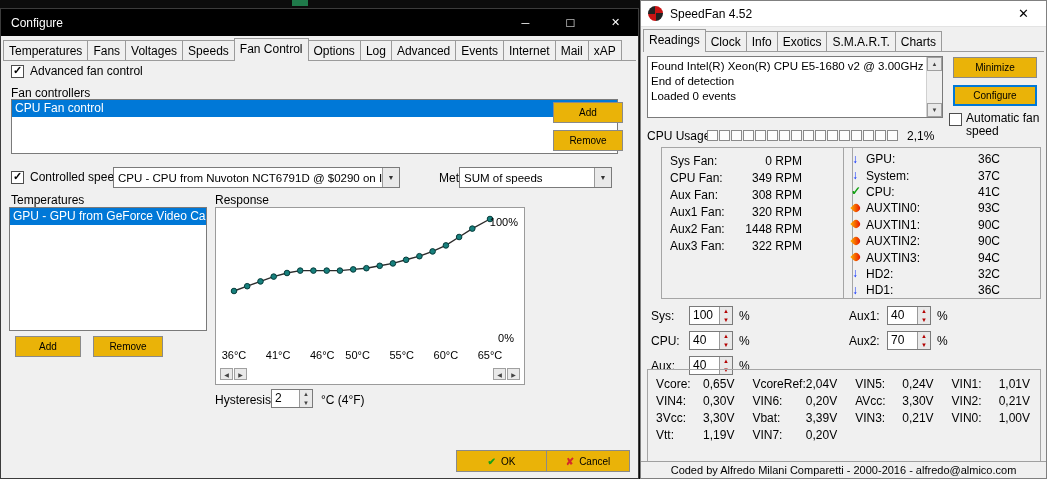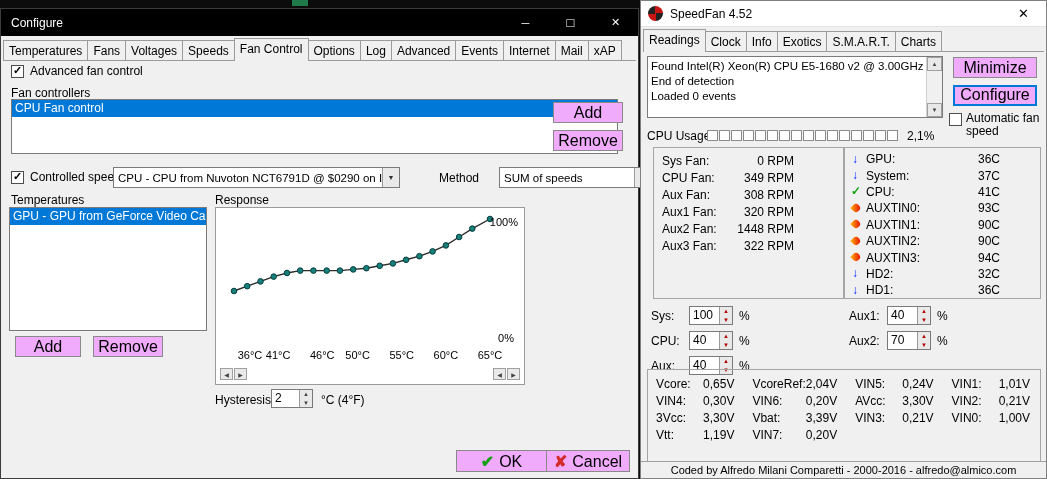--- a/index.html
+++ b/index.html
@@ -29,22 +29,22 @@
   .tabstrip{position:absolute;display:flex;align-items:flex-end;height:23px;border-bottom:1px solid #9b9b9b}
   .tab{height:20px;padding:0 5px;display:flex;align-items:center;background:#f0f0f0;
     border:1px solid #9b9b9b;border-bottom:none;white-space:nowrap;font-size:12px}
   .tab + .tab{margin-left:-1px}
   .tab.active{height:23px;position:relative;z-index:2;margin-bottom:-1px;background:#f0f0f0;padding-bottom:2px}
 
   
   .checkbox{width:13px;height:13px;background:#fff;border:1px solid #4d4d4d;display:inline-flex;
     align-items:center;justify-content:center;font-size:11px;font-weight:bold;flex:0 0 auto}
   .checkbox.checked::after{content:"✓";margin-top:-1px}
-  .btn{background:#f0abfc;border:1px solid #8a8a8a;display:flex;align-items:flex-end;justify-content:center;
-    font-size:16px;gap:5px;cursor:default}
+  .btn{background:#eab308;border:1px solid #8a8a8a;display:flex;align-items:center;justify-content:center;
+    font-size:10px;gap:5px;cursor:default}
   .btn.default{border:2px solid #0078d7}
   .listbox{background:#fff;border:1px solid #7a7a7a;overflow:hidden}
   .list-item{height:17px;line-height:17px;padding:0 3px;white-space:nowrap;overflow:hidden}
   .list-item.selected{background:#0078d7;color:#fff}
   .combo{display:flex;background:#fff;border:1px solid #7a7a7a;height:21px;align-items:center}
   .combo-value{flex:1;padding:0 4px;white-space:nowrap;overflow:hidden;font-size:11.5px}
   .combo-arrow{width:17px;height:100%;background:#e9e9e9;border-left:1px solid #9a9a9a;
     display:flex;align-items:center;justify-content:center}
   .combo-arrow::before{content:"▼";font-size:7px;color:#333}
   .spin{display:flex;height:19px;background:#fff;border:1px solid #7a7a7a}
@@ -174,21 +174,21 @@
 
     <div class="abs chk-row" style="left:10px;top:134px">
       <span class="checkbox checked"></span>
       <span class="label">Controlled speed</span>
     </div>
     <div class="abs combo" style="left:112px;top:131px;width:287px">
       <span class="combo-value">CPU - CPU from Nuvoton NCT6791D @ $0290 on ISA</span>
       <span class="combo-arrow"></span>
     </div>
     <div class="abs label" style="left:438px;top:135px">Method</div>
-    <div class="abs combo" style="left:498px;top:131px;width:153px">
+    <div class="abs combo" style="left:458px;top:131px;width:153px">
       <span class="combo-value">SUM of speeds</span>
       <span class="combo-arrow"></span>
     </div>
 
     <div class="abs label" style="left:10px;top:157px">Temperatures</div>
     <div class="abs listbox" style="left:8px;top:171px;width:198px;height:124px">
 
         <div class="list-item selected">GPU - GPU from GeForce Video Card @</div>
       </div>
     <div class="abs btn" style="left:14px;top:300px;width:66px;height:21px">
@@ -220,21 +220,21 @@
           <circle cx="189.4" cy="42.2" r="2.8" fill="#17807d" stroke="#073c3b"></circle>
           <circle cx="202.6" cy="37.4" r="2.8" fill="#17807d" stroke="#073c3b"></circle>
           <circle cx="215.9" cy="31.4" r="2.8" fill="#17807d" stroke="#073c3b"></circle>
           <circle cx="229.1" cy="23.0" r="2.8" fill="#17807d" stroke="#073c3b"></circle>
           <circle cx="242.3" cy="14.6" r="2.8" fill="#17807d" stroke="#073c3b"></circle>
           <circle cx="260.0" cy="5.0" r="2.8" fill="#17807d" stroke="#073c3b"></circle>
         </svg>
       <span class="abs label" style="right:6px;top:8px;font-size:11px">100%</span>
       <span class="abs label" style="right:10px;top:124px;font-size:11px">0%</span>
       <div class="abs" style="left:14px;top:141px;width:264px;height:14px">
-          <span class="tick" style="left: 20px; text-align: center;">36°C</span>
+          <span class="tick" style="left: 4px; text-align: center;">36°C</span>
           <span class="tick" style="left: 48.1379px;">41°C</span>
           <span class="tick" style="left: 92.2759px;">46°C</span>
           <span class="tick" style="left: 127.586px;">50°C</span>
           <span class="tick" style="left: 171.724px;">55°C</span>
           <span class="tick" style="left: 215.862px;">60°C</span>
           <span class="tick" style="left: 260px;">65°C</span>
         </div>
       <div class="abs mini-scroll" style="left:4px;bottom:4px">
         <span class="sb left"></span>
         <span class="sb right"></span>
@@ -332,21 +332,21 @@
       <span class="seg"></span>
       <span class="seg"></span>
       <span class="seg"></span>
       <span class="seg"></span>
       <span class="seg"></span>
       <span class="seg"></span>
       <span class="seg"></span>
     </div>
   <div class="abs label" style="left:266px;top:128px">2,1%</div>
 
-  <div class="abs group" style="left:12px;top:146px;width:192px;height:152px;padding-top:4px">
+  <div class="abs group" style="left:20px;top:146px;width:192px;height:152px;padding-top:4px">
 
       <div class="fan-row">
         <span class="fan-label">Sys Fan:</span>
         <span class="fan-value">0 RPM</span>
       </div>
 
       <div class="fan-row">
         <span class="fan-label">CPU Fan:</span>
         <span class="fan-value">349 RPM</span>
       </div>

